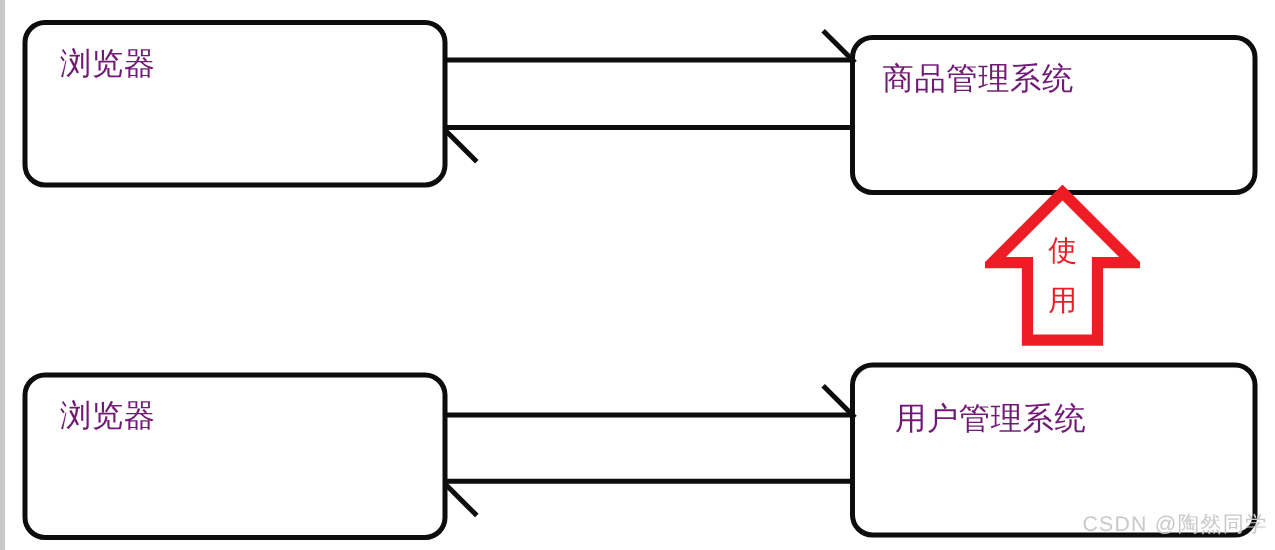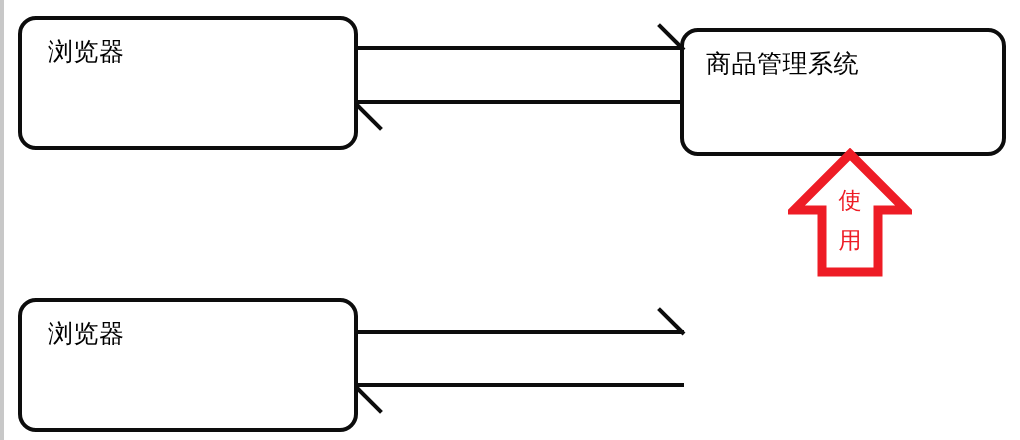--- a/index.html
+++ b/index.html
@@ -31,21 +31,21 @@
     border: 4px solid #0d0d0d;
     border-radius: 18px;
     background: #ffffff;
   }
   .node-label {
     position: absolute;
     left: 26px;
     top: 18px;
     font-size: 25px;
     line-height: 1.1;
-    color: #000000;
+    color: #701a75;
     white-space: nowrap;
     letter-spacing: 0.5px;
   }
   
   .shaft {
     position: absolute;
     background: #0d0d0d;
     height: 4px;
   }
   
@@ -106,21 +106,25 @@
       <polygon points="62,6 118,62 90,62 90,124 34,124 34,62 6,62" fill="#ffffff" stroke="#ee1c25" stroke-width="9" stroke-linejoin="miter"></polygon>
     </svg>
     <div class="use-arrow-text" style="top:30px;">使</div>
     <div class="use-arrow-text" style="top:70px;">用</div>
   </div>
 
   <div class="node" style="left:18px; top:298px; width:340px; height:134px;">
     <div class="node-label">浏览器</div>
   </div>
 
+  <div class="node" style="left:680px; top:290px; width:326px; height:140px;">
+    <div class="node-label" style="left:32px; top:28px;">用户管理系统</div>
+  </div>
 
   <div class="shaft" style="left:356px; top:330px; width:328px;"></div>
   <div class="barb" style="left:684px; top:332px; width:36px; transform: rotate(-135deg);"></div>
 
   <div class="shaft" style="left:356px; top:383px; width:328px;"></div>
   <div class="barb" style="left:356px; top:385px; width:36px; transform: rotate(45deg);"></div>
 
+  <div class="watermark" style="left:866px; top:408px;">CSDN @陶然同学</div>
 
 </div>
 
 </body></html>

